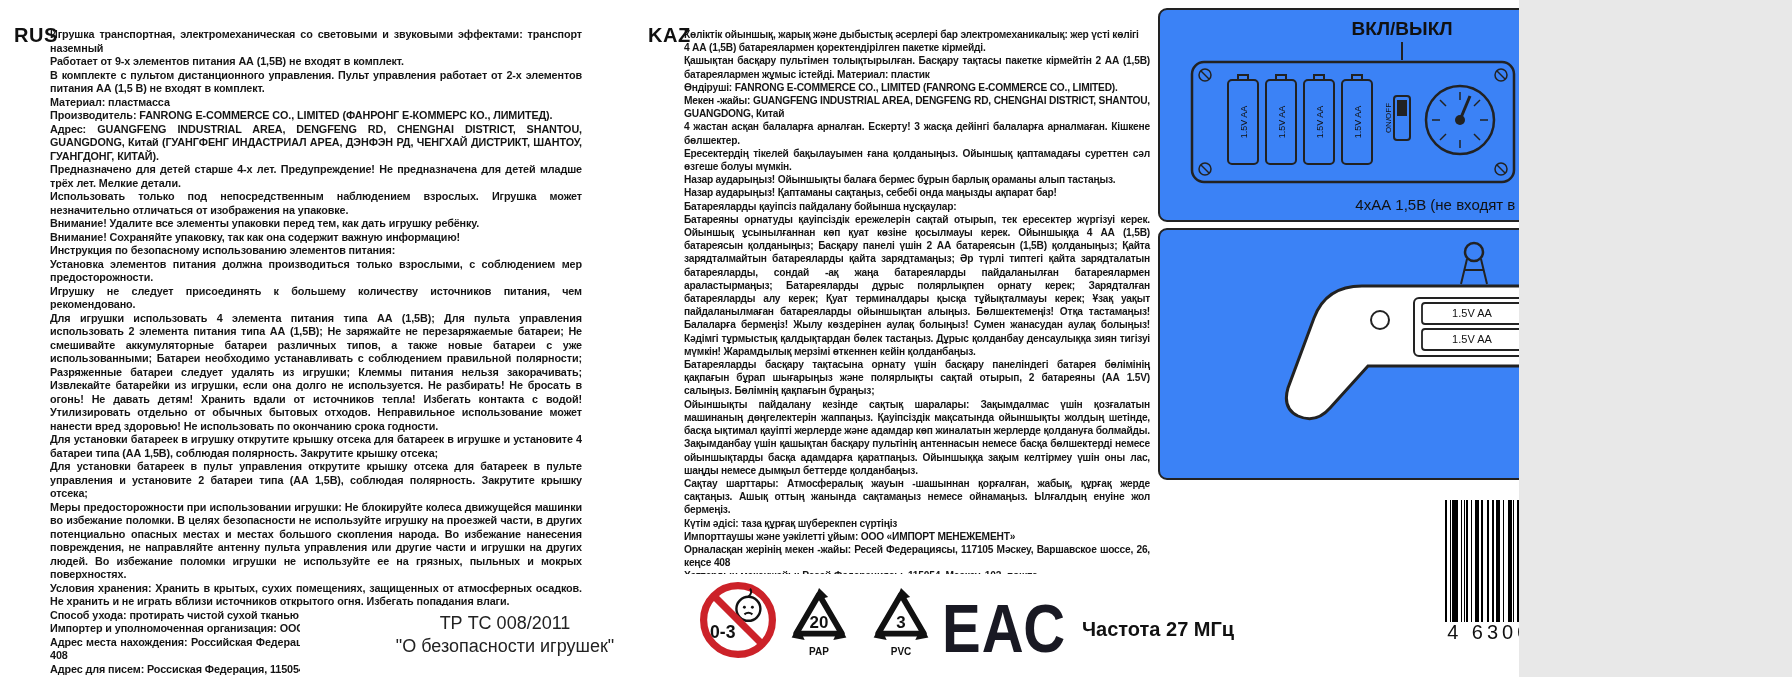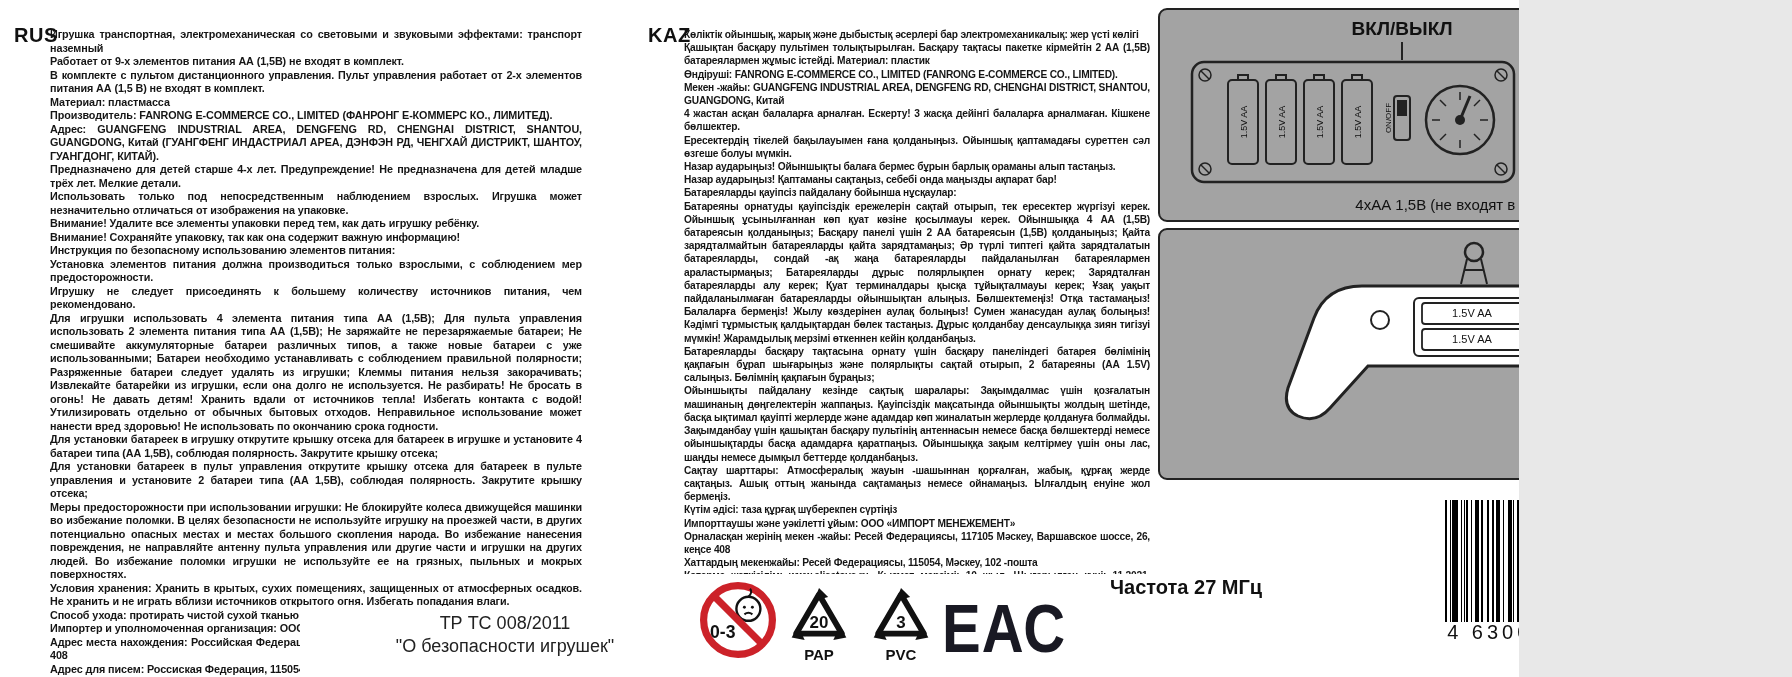--- a/index.html
+++ b/index.html
@@ -19,28 +19,28 @@
 
   .mask { position:absolute; background:#fff; z-index:2; }
 
   
   .cert { position:absolute; left:330px; top:612px; width:350px; text-align:center;
           z-index:3; font-size:18px; line-height:23px; color:#222; }
 
   
   .symbol { position:absolute; z-index:3; }
   .sym-caption { position:absolute; z-index:3; font-size:13.5px; color:#111; text-align:center;margin-top:26px; }
-  .recycle-label { text-align:center; font-size:15px; font-weight:700; margin-top:-2px; }
+  .recycle-label { text-align:center; font-size:10px; font-weight:700; margin-top:-2px; }
   .eac { position:absolute; z-index:3; font-size:58px; font-weight:900; letter-spacing:1px;
          color:#191923; transform:scaleY(1.18); transform-origin:top left; }
   .freq { position:absolute; z-index:3; font-size:20px; font-weight:700; color:#111; }
 
   
   .rbox { position:absolute; left:1158px; width:628px; border:2px solid #222;
-          border-radius:9px; background:#a3a3a3; z-index:3; }
+          border-radius:9px; background:#3b82f6; z-index:3; }
   #box-toy { top:8px; height:214px; }
   #box-remote { top:228px; height:252px; }
   .box-caption { position:absolute; left:0; right:0; bottom:7px; text-align:center;
                  font-size:15px; color:#111; }
   .power-label { position:absolute; left:152px; top:8px; width:180px; text-align:center;
                  font-size:19px; font-weight:700; }
   .pointer-line { position:absolute; left:241px; top:32px; width:2px; height:18px; background:#222; }
 
   
   .barcode-bars { position:absolute; left:1445px; top:500px; width:225px; height:122px; z-index:3;
@@ -85,20 +85,21 @@
       <div class="para">Способ ухода: протирать чистой сухой тканью</div>
       <div class="para">Импортер и уполномоченная организация: ООО «ИМПОРТ МЕНЕДЖМЕНТ»</div>
       <div class="para">Адрес места нахождения: Российская Федерация, 117105 г. Москва, Варшавское шоссе, д. 26, офис 408</div>
       <div class="para">Адрес для писем: Россиская Федерация, 115054, г. Москва, а/я 102</div>
       <div class="para">Оптовые поставки: www.alisatoys.ru</div>
     </div>
 
   <div class="lang-label" style="left:648px; top:24px;">KAZ</div>
   <div class="col" id="kaz-col">
       <div class="para">Көліктік ойыншық, жарық және дыбыстық әсерлері бар электромеханикалық: жер үсті көлігі</div>
+      <div class="para">4 АА (1,5В) батареялармен қоректендірілген пакетке кірмейді.</div>
       <div class="para">Қашықтан басқару пультімен толықтырылған. Басқару тақтасы пакетке кірмейтін 2 АА (1,5В) батареялармен жұмыс істейді. Материал: пластик</div>
       <div class="para">Өндіруші: FANRONG E-COMMERCE CO., LIMITED (FANRONG E-COMMERCE CO., LIMITED).</div>
       <div class="para">Мекен -жайы: GUANGFENG INDUSTRIAL AREA, DENGFENG RD, CHENGHAI DISTRICT, SHANTOU, GUANGDONG, Китай</div>
       <div class="para">4 жастан асқан балаларға арналған. Ескерту! 3 жасқа дейінгі балаларға арналмаған. Кішкене бөлшектер.</div>
       <div class="para">Ересектердің тікелей бақылауымен ғана қолданыңыз. Ойыншық қаптамадағы суреттен сәл өзгеше болуы мүмкін.</div>
       <div class="para">Назар аударыңыз! Ойыншықты балаға бермес бұрын барлық ораманы алып тастаңыз.</div>
       <div class="para">Назар аударыңыз! Қаптаманы сақтаңыз, себебі онда маңызды ақпарат бар!</div>
       <div class="para">Батареяларды қауіпсіз пайдалану бойынша нұсқаулар:</div>
       <div class="para">Батареяны орнатуды қауіпсіздік ережелерін сақтай отырып, тек ересектер жүргізуі керек. Ойыншық ұсынылғаннан көп қуат көзіне қосылмауы керек. Ойыншыққа 4 АА (1,5В) батареясын қолданыңыз; Басқару панелі үшін 2 АА батареясын (1,5В) қолданыңыз; Қайта зарядталмайтын батареяларды қайта зарядтамаңыз; Әр түрлі типтегі қайта зарядталатын батареяларды, сондай -ақ жаңа батареяларды пайдаланылған батареялармен араластырмаңыз; Батареяларды дұрыс полярлықпен орнату керек; Зарядталған батареяларды алу керек; Қуат терминалдары қысқа тұйықталмауы керек; Ұзақ уақыт пайдаланылмаған батареяларды ойыншықтан алыңыз. Бөлшектемеңіз! Отқа тастамаңыз! Балаларға бермеңіз! Жылу көздерінен аулақ болыңыз! Сумен жанасудан аулақ болыңыз! Кәдімгі тұрмыстық қалдықтардан бөлек тастаңыз. Дұрыс қолданбау денсаулыққа зиян тигізуі мүмкін! Жарамдылық мерзімі өткеннен кейін қолданбаңыз.</div>
       <div class="para">Батареяларды басқару тақтасына орнату үшін басқару панеліндегі батарея бөлімінің қақпағын бұрап шығарыңыз және полярлықты сақтай отырып, 2 батареяны (АА 1.5V) салыңыз. Бөлімнің қақпағын бұраңыз;</div>
@@ -150,21 +151,21 @@
       <polygon points="50,0 64,14 42,20" fill="#111"></polygon>
       <polygon points="92,76 72,80 82,58" fill="#111"></polygon>
       <polygon points="8,76 28,80 18,58" fill="#111"></polygon>
       <text x="50" y="62" font-size="26" font-weight="700" text-anchor="middle">3</text>
     </svg>
     <div class="recycle-label">PVC</div>
   </div>
 
   <div class="eac" style="left:942px; top:588px;">ЕАС</div>
 
-  <div class="freq" style="left:1082px; top:576px;margin-left:28px;">Частота 27 МГц</div>
+  <div class="freq" style="left:1082px; top:618px;">Частота 27 МГц</div>
 
   <div class="rbox" id="box-toy">
     <div class="power-label">ВКЛ/ВЫКЛ</div>
     <div class="pointer-line"></div>
     <div style="position:absolute; left:28px; top:48px;">
       <svg width="330" height="128" viewBox="0 0 330 128">
         <rect x="4" y="4" width="322" height="120" rx="12" fill="none" stroke="#222" stroke-width="2.5"></rect>
         <g stroke="#222" stroke-width="1.5" fill="none">
           <circle cx="17" cy="17" r="6"></circle>
             <line x1="13" y1="13" x2="21" y2="21"></line>

